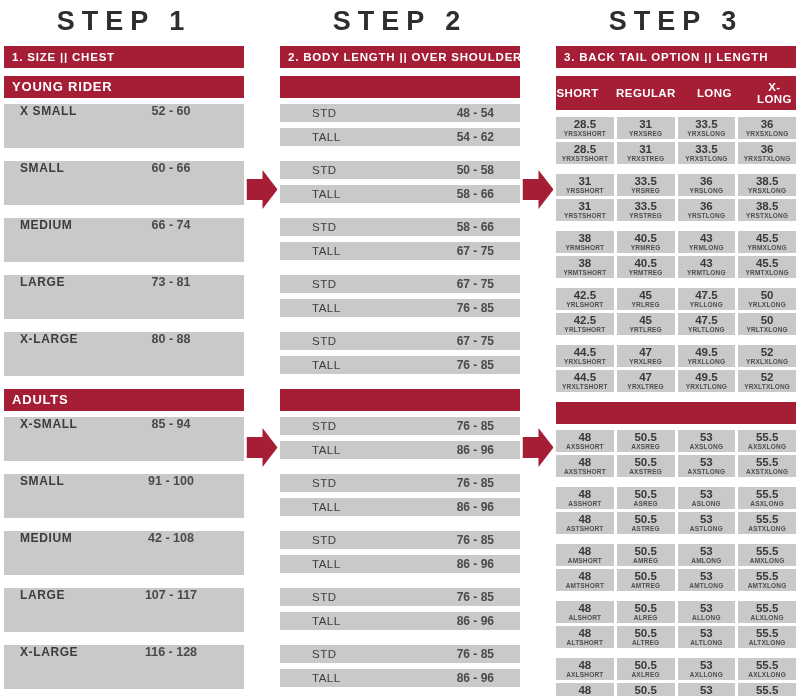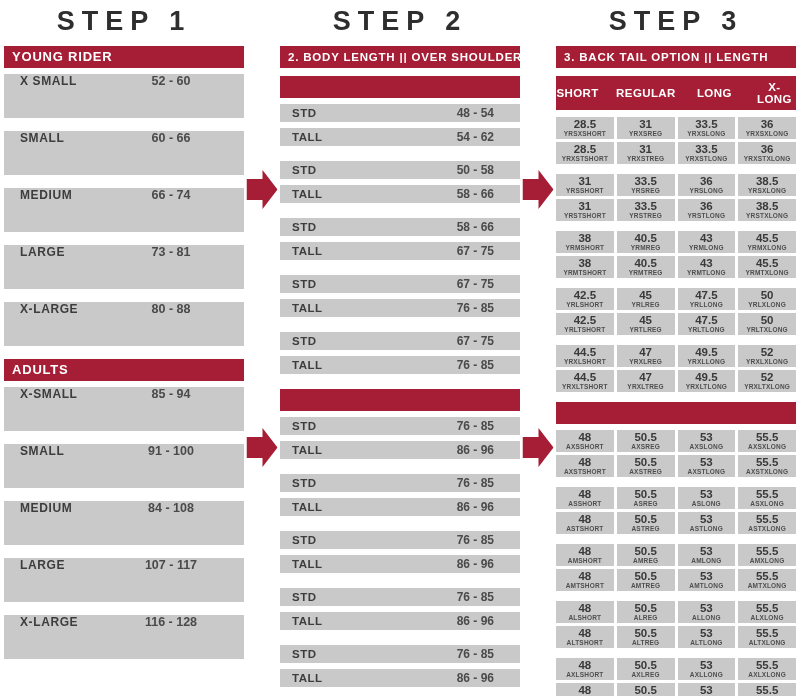--- a/index.html
+++ b/index.html
@@ -22,21 +22,21 @@
     font-size:13px;font-weight:bold;letter-spacing:.8px;padding-left:8px;margin-bottom:6px;}
   .secbar.blank{padding-left:0;}
   
   .size-row{height:44px;background:var(--row);display:flex;align-items:flex-start;margin-bottom:13px;}
   .size-row .size{width:45%;padding-left:16px;font-size:12px;font-weight:bold;letter-spacing:.6px;}
   .size-row .range{flex:1;text-align:center;font-size:12.5px;font-weight:bold;color:#4a4a4a;padding-right:14px;}
   
   .fit-group{margin-bottom:15px;}
   .fit-row{height:18px;background:var(--row);display:flex;align-items:center;margin-bottom:6px;}
   .fit-row:last-child{margin-bottom:0;}
-  .fit-row .fit{width:40%;padding-left:12px;font-size:11.5px;font-weight:bold;letter-spacing:.5px;}
+  .fit-row .fit{width:40%;padding-left:32px;font-size:11.5px;font-weight:normal;letter-spacing:.5px;}
   .fit-row .range{flex:1;text-align:right;font-size:12px;font-weight:bold;color:#4a4a4a;padding-right:26px;}
   
   .tail-cols{display:grid;grid-template-columns:repeat(4,1fr);gap:17px;height:34px;
     background:var(--accent);margin-bottom:7px;align-items:center;}
   .tail-cols .colname{color:#fff;font-size:11.5px;font-weight:bold;text-align:center;letter-spacing:.4px;}
   .cell-group{margin-bottom:10px;}
   .cell-row{display:grid;grid-template-columns:repeat(4,1fr);gap:3px;margin-bottom:3px;}
   .cell-row:last-child{margin-bottom:0;}
   .cell{height:22px;background:var(--row);text-align:center;padding-top:1px;overflow:hidden;}
   .cell .val{font-size:11.5px;font-weight:bold;line-height:12px;color:#3a3a3a;}
@@ -47,20 +47,21 @@
   .arrow.a1{top:170px;}
   .arrow.a2{top:428px;}
 </style>
 </head>
 <body>
 
 <div class="layout">
 
   <section class="col">
     <h2 class="step-title">STEP 1</h2>
+    <div class="hdr">1. SIZE  ||  CHEST</div>
     <div class="secbar">YOUNG RIDER</div>
 
       <div class="size-row">
         <span class="size">X SMALL</span>
         <span class="range">52 - 60</span>
       </div>
 
       <div class="size-row">
         <span class="size">SMALL</span>
         <span class="range">60 - 66</span>
@@ -88,21 +89,21 @@
         <span class="range">85 - 94</span>
       </div>
 
       <div class="size-row">
         <span class="size">SMALL</span>
         <span class="range">91 - 100</span>
       </div>
 
       <div class="size-row">
         <span class="size">MEDIUM</span>
-        <span class="range">84 - 108</span>
+        <span class="range">42 - 108</span>
       </div>
 
       <div class="size-row">
         <span class="size">LARGE</span>
         <span class="range">107 - 117</span>
       </div>
 
       <div class="size-row">
         <span class="size">X-LARGE</span>
         <span class="range">116 - 128</span>

